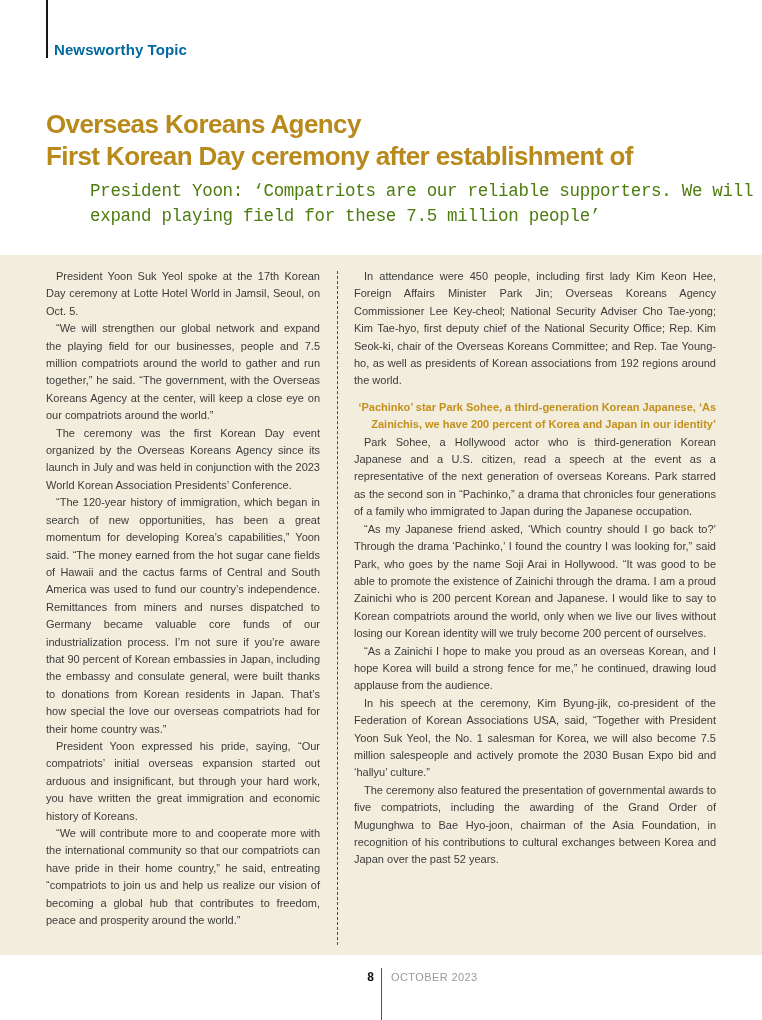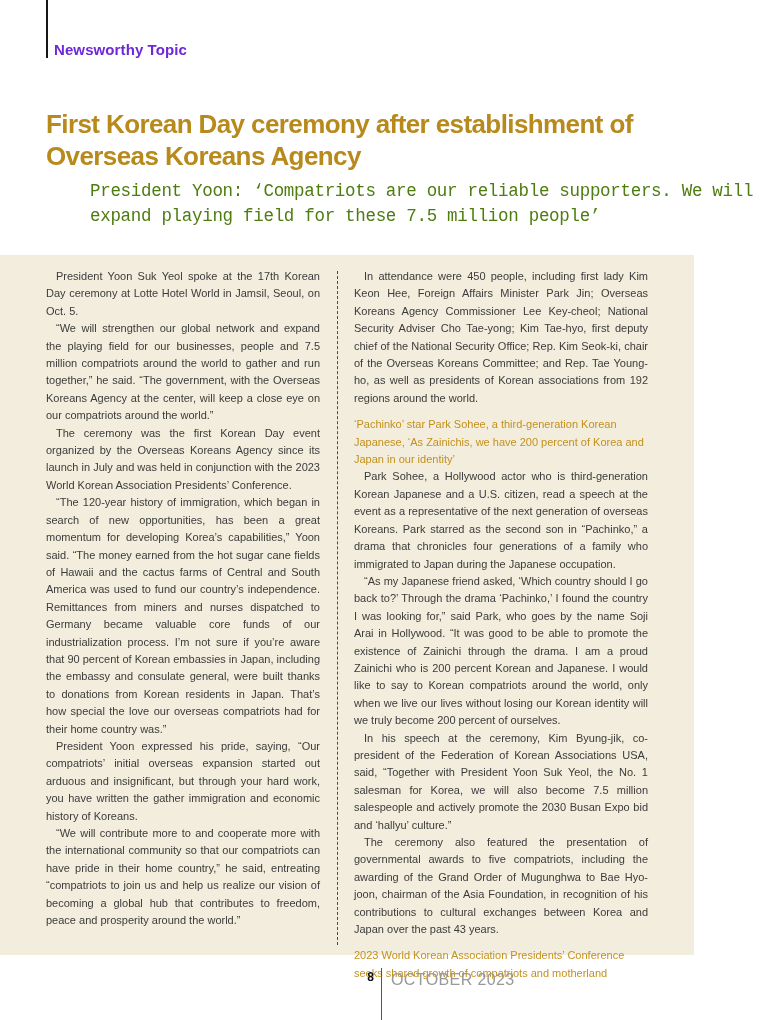--- a/index.html
+++ b/index.html
@@ -17,21 +17,21 @@
     position: absolute;
     left: 46px; top: 0;
     width: 2px; height: 58px;
     background: #161616;
   }
   .kicker {
     position: absolute;
     left: 54px; top: 41px;
     font-size: 15px;
     font-weight: bold;
-    color: #6d28d9;
+    color: #0369a1;
     letter-spacing: 0.1px;
   }
   .title {
     position: absolute;
     left: 46px; top: 108px;
     width: 712px;
     font-size: 26px;
     line-height: 32px;
     font-weight: bold;
     letter-spacing: -0.6px;
@@ -46,21 +46,21 @@
     font-size: 17.5px;
     line-height: 25px;
     letter-spacing: -0.3px;
     color: #4d7c0f;
     margin-left: 44px;
   }
   
   .content {
     position: absolute;
     left: 0; top: 255px;
-    width: 694px; height: 700px;
+    width: 762px; height: 700px;
     background: var(--panel-bg, #F2EDDC);
     display: flex;
     padding: 13px 46px 0 46px;
   }
   .col {
     color: var(--body-text, #3B3B3B);
     font-size: 11px;
     line-height: 17.4px;
     text-align: justify;
   }
@@ -68,23 +68,23 @@
   .divider {
     flex: none;
     width: 0;
     border-left: 1px dashed #4a4a4a;
     margin: 3px 16px 10px 17px;
   }
   .col-right { flex: 1; }
   .para { text-indent: 10px; }
   .subhead {
     color: var(--gold-subhead, #C4901D);
-    font-weight: normal;
+    font-weight: bold;
     margin-top: 9px;
-    text-align: left;
+    text-align: right;
     text-indent: 0;
   }
   
   .pagenum {
     position: absolute;
     left: 340px; top: 970px;
     width: 34px;
     text-align: right;
     font-size: 12px;
     font-weight: bold;
@@ -92,58 +92,58 @@
   }
   .footer-rule {
     position: absolute;
     left: 381px; top: 968px;
     width: 1px; height: 52px;
     background: #555555;
   }
   .issue {
     position: absolute;
     left: 391px; top: 971px;
-    font-size: 16px;
+    font-size: 11px;
     letter-spacing: 0.4px;
     color: var(--footer-gray, #999999);
   }
 </style>
 </head>
 <body>
 
 <div class="page">
 
   <div class="kicker-rule"></div>
   <div class="kicker">Newsworthy Topic</div>
 
   <h1 class="title">
+      <span class="tline">Overseas Koreans Agency</span>
       <span class="tline">First Korean Day ceremony after establishment of</span>
-      <span class="tline">Overseas Koreans Agency</span>
     </h1>
 
   <p class="subtitle">President Yoon: ‘Compatriots are our reliable supporters. We will expand playing field for these 7.5 million people’</p>
 
   <section class="content">
     <div class="col col-left">
         <p class="para">President Yoon Suk Yeol spoke at the 17th Korean Day ceremony at Lotte Hotel World in Jamsil, Seoul, on Oct. 5.</p>
         <p class="para">“We will strengthen our global network and expand the playing field for our businesses, people and 7.5 million compatriots around the world to gather and run together,” he said. “The government, with the Overseas Koreans Agency at the center, will keep a close eye on our compatriots around the world.”</p>
         <p class="para">The ceremony was the first Korean Day event organized by the Overseas Koreans Agency since its launch in July and was held in conjunction with the 2023 World Korean Association Presidents’ Conference.</p>
         <p class="para">“The 120-year history of immigration, which began in search of new opportunities, has been a great momentum for developing Korea’s capabilities,” Yoon said. “The money earned from the hot sugar cane fields of Hawaii and the cactus farms of Central and South America was used to fund our country’s independence. Remittances from miners and nurses dispatched to Germany became valuable core funds of our industrialization process. I’m not sure if you’re aware that 90 percent of Korean embassies in Japan, including the embassy and consulate general, were built thanks to donations from Korean residents in Japan. That’s how special the love our overseas compatriots had for their home country was.”</p>
-        <p class="para">President Yoon expressed his pride, saying, “Our compatriots’ initial overseas expansion started out arduous and insignificant, but through your hard work, you have written the gather immigration and economic history of Koreans.</p>
+        <p class="para">President Yoon expressed his pride, saying, “Our compatriots’ initial overseas expansion started out arduous and insignificant, but through your hard work, you have written the great immigration and economic history of Koreans.</p>
         <p class="para">“We will contribute more to and cooperate more with the international community so that our compatriots can have pride in their home country,” he said, entreating “compatriots to join us and help us realize our vision of becoming a global hub that contributes to freedom, peace and prosperity around the world.”</p>
       </div>
     <div class="divider"></div>
     <div class="col col-right">
         <p class="para">In attendance were 450 people, including first lady Kim Keon Hee, Foreign Affairs Minister Park Jin; Overseas Koreans Agency Commissioner Lee Key-cheol; National Security Adviser Cho Tae-yong; Kim Tae-hyo, first deputy chief of the National Security Office; Rep. Kim Seok-ki, chair of the Overseas Koreans Committee; and Rep. Tae Young-ho, as well as presidents of Korean associations from 192 regions around the world.</p>
         <p class="subhead">‘Pachinko’ star Park Sohee, a third-generation Korean Japanese, ‘As Zainichis, we have 200 percent of Korea and Japan in our identity’</p>
         <p class="para">Park Sohee, a Hollywood actor who is third-generation Korean Japanese and a U.S. citizen, read a speech at the event as a representative of the next generation of overseas Koreans. Park starred as the second son in “Pachinko,” a drama that chronicles four generations of a family who immigrated to Japan during the Japanese occupation.</p>
         <p class="para">“As my Japanese friend asked, ‘Which country should I go back to?’ Through the drama ‘Pachinko,’ I found the country I was looking for,” said Park, who goes by the name Soji Arai in Hollywood. “It was good to be able to promote the existence of Zainichi through the drama. I am a proud Zainichi who is 200 percent Korean and Japanese. I would like to say to Korean compatriots around the world, only when we live our lives without losing our Korean identity will we truly become 200 percent of ourselves.</p>
+        <p class="para">“As a Zainichi I hope to make you proud as an overseas Korean, and I hope Korea will build a strong fence for me,” he continued, drawing loud applause from the audience.</p>
         <p class="para">In his speech at the ceremony, Kim Byung-jik, co-president of the Federation of Korean Associations USA, said, “Together with President Yoon Suk Yeol, the No. 1 salesman for Korea, we will also become 7.5 million salespeople and actively promote the 2030 Busan Expo bid and ‘hallyu’ culture.”</p>
-        <p class="para">The ceremony also featured the presentation of governmental awards to five compatriots, including the awarding of the Grand Order of Mugunghwa to Bae Hyo-joon, chairman of the Asia Foundation, in recognition of his contributions to cultural exchanges between Korea and Japan over the past 43 years.</p>
-        <p class="subhead">2023 World Korean Association Presidents’ Conference seeks shared growth of compatriots and motherland</p>
+        <p class="para">The ceremony also featured the presentation of governmental awards to five compatriots, including the awarding of the Grand Order of Mugunghwa to Bae Hyo-joon, chairman of the Asia Foundation, in recognition of his contributions to cultural exchanges between Korea and Japan over the past 52 years.</p>
       </div>
   </section>
 
   <div class="pagenum">8</div>
   <div class="footer-rule"></div>
   <div class="issue">OCTOBER 2023</div>
 
 </div>
 
 </body></html>

